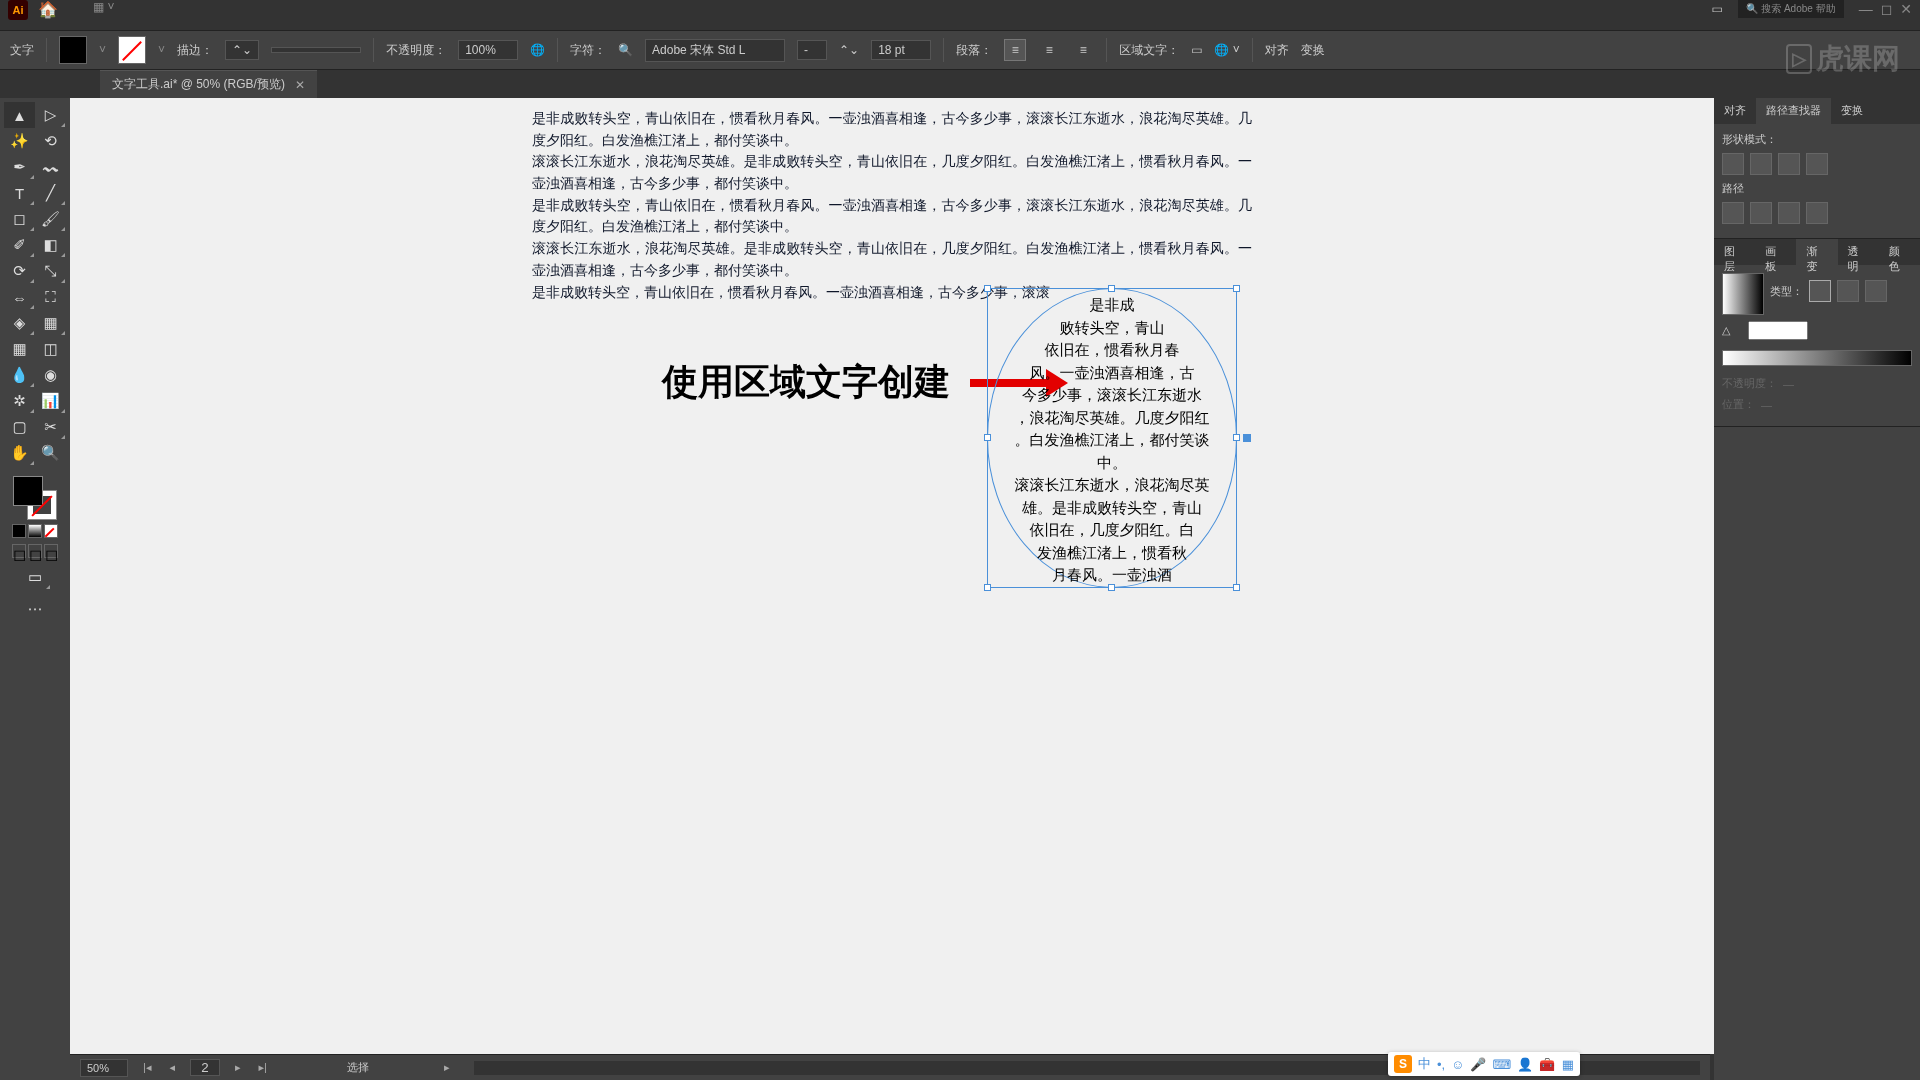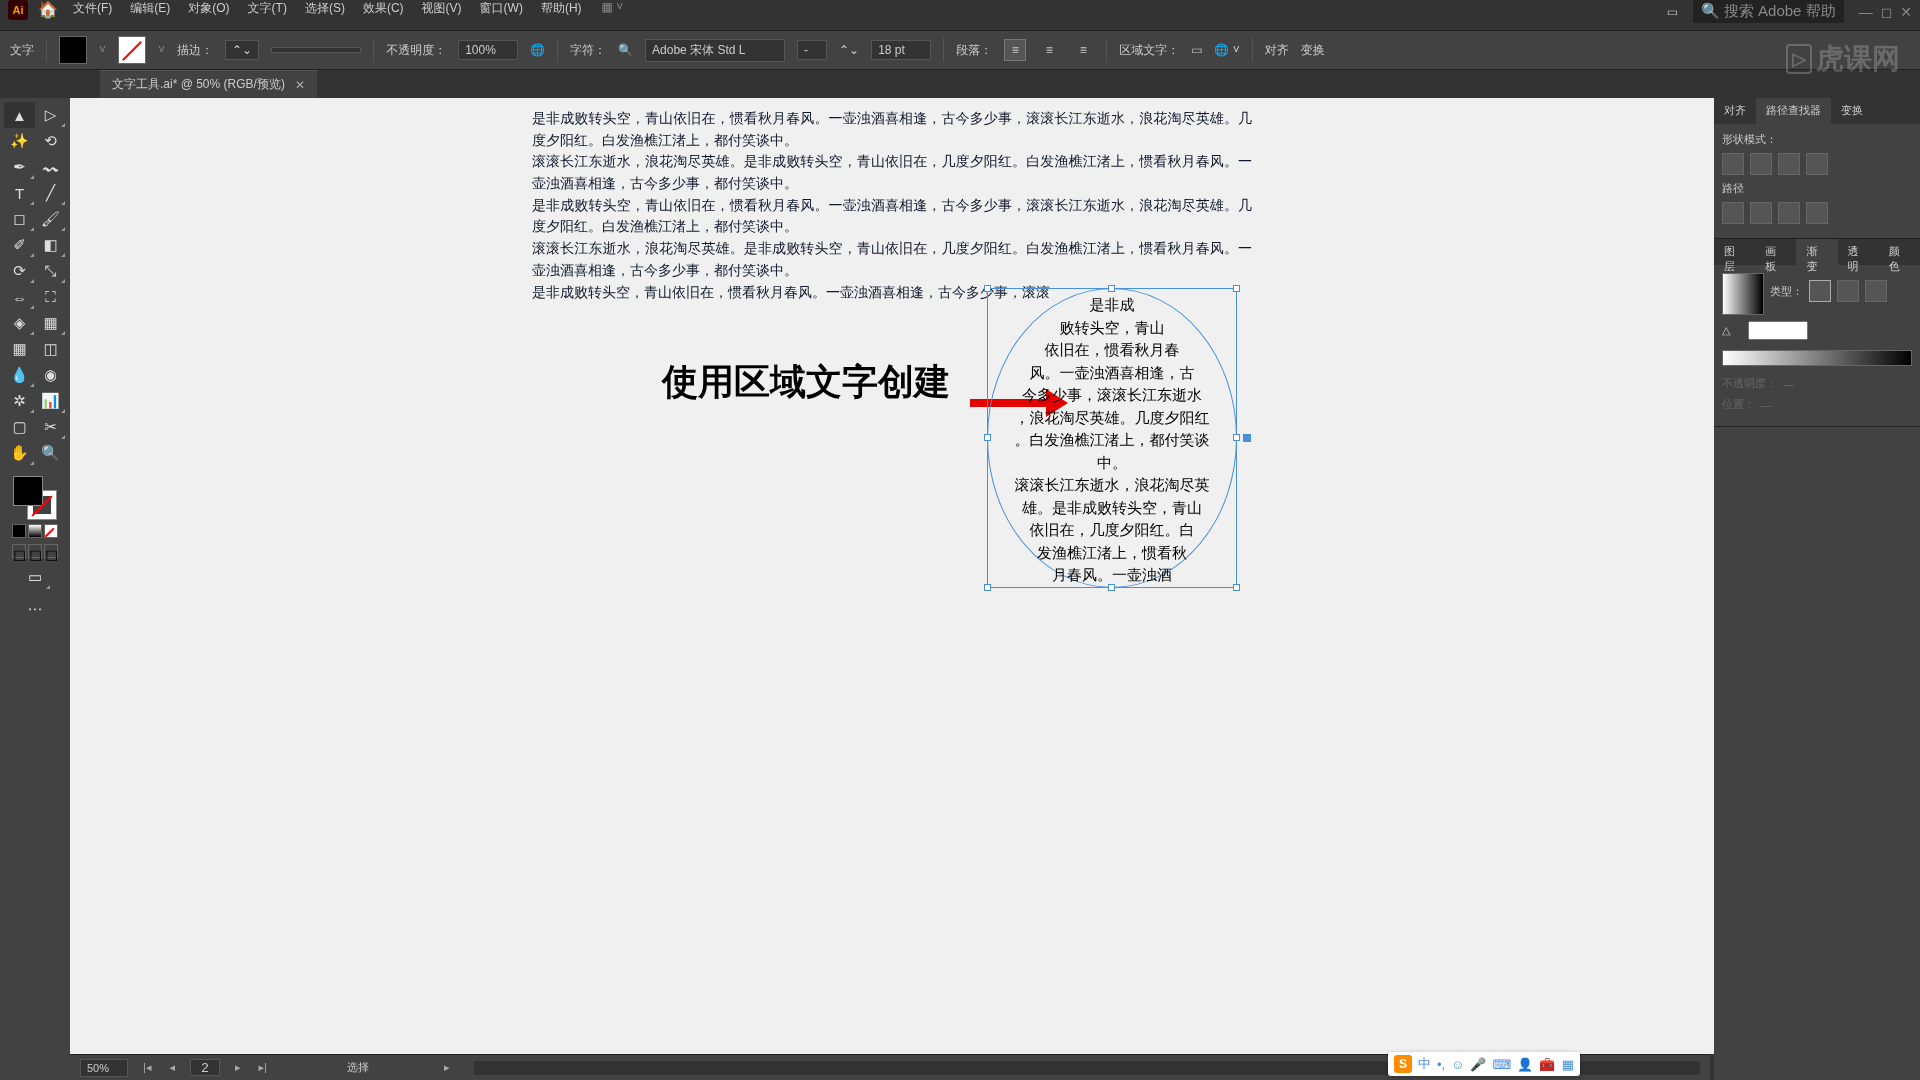--- a/index.html
+++ b/index.html
@@ -3,21 +3,21 @@
 <meta charset="utf-8">
 <style>
 *{margin:0;padding:0;box-sizing:border-box;font-family:"Microsoft YaHei",sans-serif;user-select:none}
 body{background:#333;width:1920px;height:1080px;overflow:hidden;position:relative}
 .titlebar{height:30px;background:#333;display:flex;align-items:flex-start;padding:0 8px;color:#ccc;font-size:12px}
 .titlebar .logo{width:20px;height:20px;background:#330000;border-radius:3px;display:flex;align-items:center;justify-content:center;color:#ff9a00;font-weight:bold;font-size:11px;margin-right:10px}
 .titlebar .home-icon{color:#ccc;margin-right:15px;font-size:16px}
 .menubar{display:flex;gap:18px}
 .menubar span{cursor:pointer}
 .titlebar .right-controls{margin-left:auto;display:flex;gap:15px;align-items:center}
-.search-box{background:#222;padding:2px 8px;border-radius:0;color:#888;font-size:15px}
+.search-box{background:#222;padding:2px 8px;border-radius:0;color:#888;font-size:10px}
 .window-btns{display:flex;gap:8px;color:#888;font-size:14px}
 .watermark{position:absolute;right:20px;top:40px;color:rgba(200,200,200,0.3);font-size:28px;font-weight:bold;display:flex;align-items:center;gap:4px;z-index:100}
 .watermark .wm-icon{border:2px solid rgba(200,200,200,0.3);border-radius:4px;padding:2px 4px;font-size:18px}
 .optbar{height:40px;background:#424242;display:flex;align-items:center;padding:0 10px;color:#ccc;font-size:12px;gap:12px;border-top:1px solid #222;border-bottom:1px solid #222}
 .optbar .swatch{width:28px;height:28px;background:#000;border:1px solid #666}
 .optbar .swatch.nofill{background:#fff;position:relative}
 .optbar .swatch.nofill::after{content:"";position:absolute;left:0;right:0;top:50%;border-top:2px solid red;transform:rotate(-45deg)}
 .optbar .sep{width:1px;height:24px;background:#555}
 .optbar .dropdown{background:#333;padding:2px 6px;border:1px solid #555;min-width:60px}
 .optbar .font-dd{min-width:140px}
@@ -50,21 +50,21 @@
 .grad-type-btn.active{border-color:#aaa}
 .grad-preview{width:42px;height:42px;background:linear-gradient(90deg,#fff,#000);border:1px solid #666}
 .grad-slider{height:16px;background:linear-gradient(90deg,#fff,#000);margin-top:10px;border:1px solid #666}
 .disabled-field{color:#666}
 .statusbar{position:absolute;bottom:0;left:70px;right:210px;height:26px;background:#424242;display:flex;align-items:center;padding:0 10px;color:#ccc;font-size:11px;gap:12px;border-top:1px solid #222}
 .statusbar .zoom-dd{background:#333;padding:2px 18px 2px 6px;border:1px solid #555}
 .statusbar .nav-btn{color:#aaa;cursor:pointer;padding:0 3px}
 .statusbar .scroll-track{flex:1;height:14px;background:#333;margin-left:10px}
 .canvas-content{position:absolute;top:10px;left:50%;transform:translateX(-50%);width:720px}
 .body-text{font-size:14px;line-height:1.55;color:#0f172a;font-family:Liberation Sans, sans-serif;text-align:justify}
-.annotation{position:absolute;top:250px;left:130px;display:flex;align-items:flex-end;gap:20px}
+.annotation{position:absolute;top:250px;left:130px;display:flex;align-items:center;gap:20px}
 .annotation-text{font-size:36px;font-weight:bold;color:#000}
 .arrow{position:relative;width:80px;height:8px;background:#e30000}
 .arrow::after{content:"";position:absolute;right:-18px;top:-10px;width:0;height:0;border-left:22px solid #e30000;border-top:14px solid transparent;border-bottom:14px solid transparent}
 .area-type-obj{position:absolute;top:180px;left:455px;width:250px;height:300px}
 .sel-box{position:absolute;inset:0;border:1px solid #4a90d9}
 .sel-handle{position:absolute;width:7px;height:7px;background:#fff;border:1px solid #4a90d9}
 .h-tl{top:-4px;left:-4px}.h-tr{top:-4px;right:-4px}.h-bl{bottom:-4px;left:-4px}.h-br{bottom:-4px;right:-4px}
 .h-tm{top:-4px;left:50%;margin-left:-4px}.h-bm{bottom:-4px;left:50%;margin-left:-4px}
 .h-ml{left:-4px;top:50%;margin-top:-4px}.h-mr{right:-4px;top:50%;margin-top:-4px}
 .ellipse-path{position:absolute;inset:0;border:1px solid #4a90d9;border-radius:50%}
@@ -74,31 +74,20 @@
 .ime-bar{position:absolute;bottom:4px;right:340px;display:flex;align-items:center;gap:6px;background:#fff;padding:3px 6px;border-radius:3px;box-shadow:0 1px 4px rgba(0,0,0,0.3);font-size:13px}
 .ime-bar .ime-logo{width:18px;height:18px;background:#ff8c00;border-radius:3px;color:#fff;display:flex;align-items:center;justify-content:center;font-weight:bold;font-size:12px}
 .ime-bar .ime-item{color:#4a90d9;cursor:pointer}
 </style>
 </head>
 <body>
 
 <div class="titlebar">
   <div class="logo">Ai</div>
   <span class="home-icon">🏠</span>
-  <div class="menubar">
-    <span>文件(F)</span>
-    <span>编辑(E)</span>
-    <span>对象(O)</span>
-    <span>文字(T)</span>
-    <span>选择(S)</span>
-    <span>效果(C)</span>
-    <span>视图(V)</span>
-    <span>窗口(W)</span>
-    <span>帮助(H)</span>
-  </div>
   <span style="margin-left:20px;color:#888">▦ ˅</span>
   <div class="right-controls">
     <span>▭</span>
     <div class="search-box">🔍 <span>搜索 Adobe 帮助</span></div>
     <div class="window-btns">
       <span>—</span>
       <span>◻</span>
       <span>✕</span>
     </div>
   </div>

